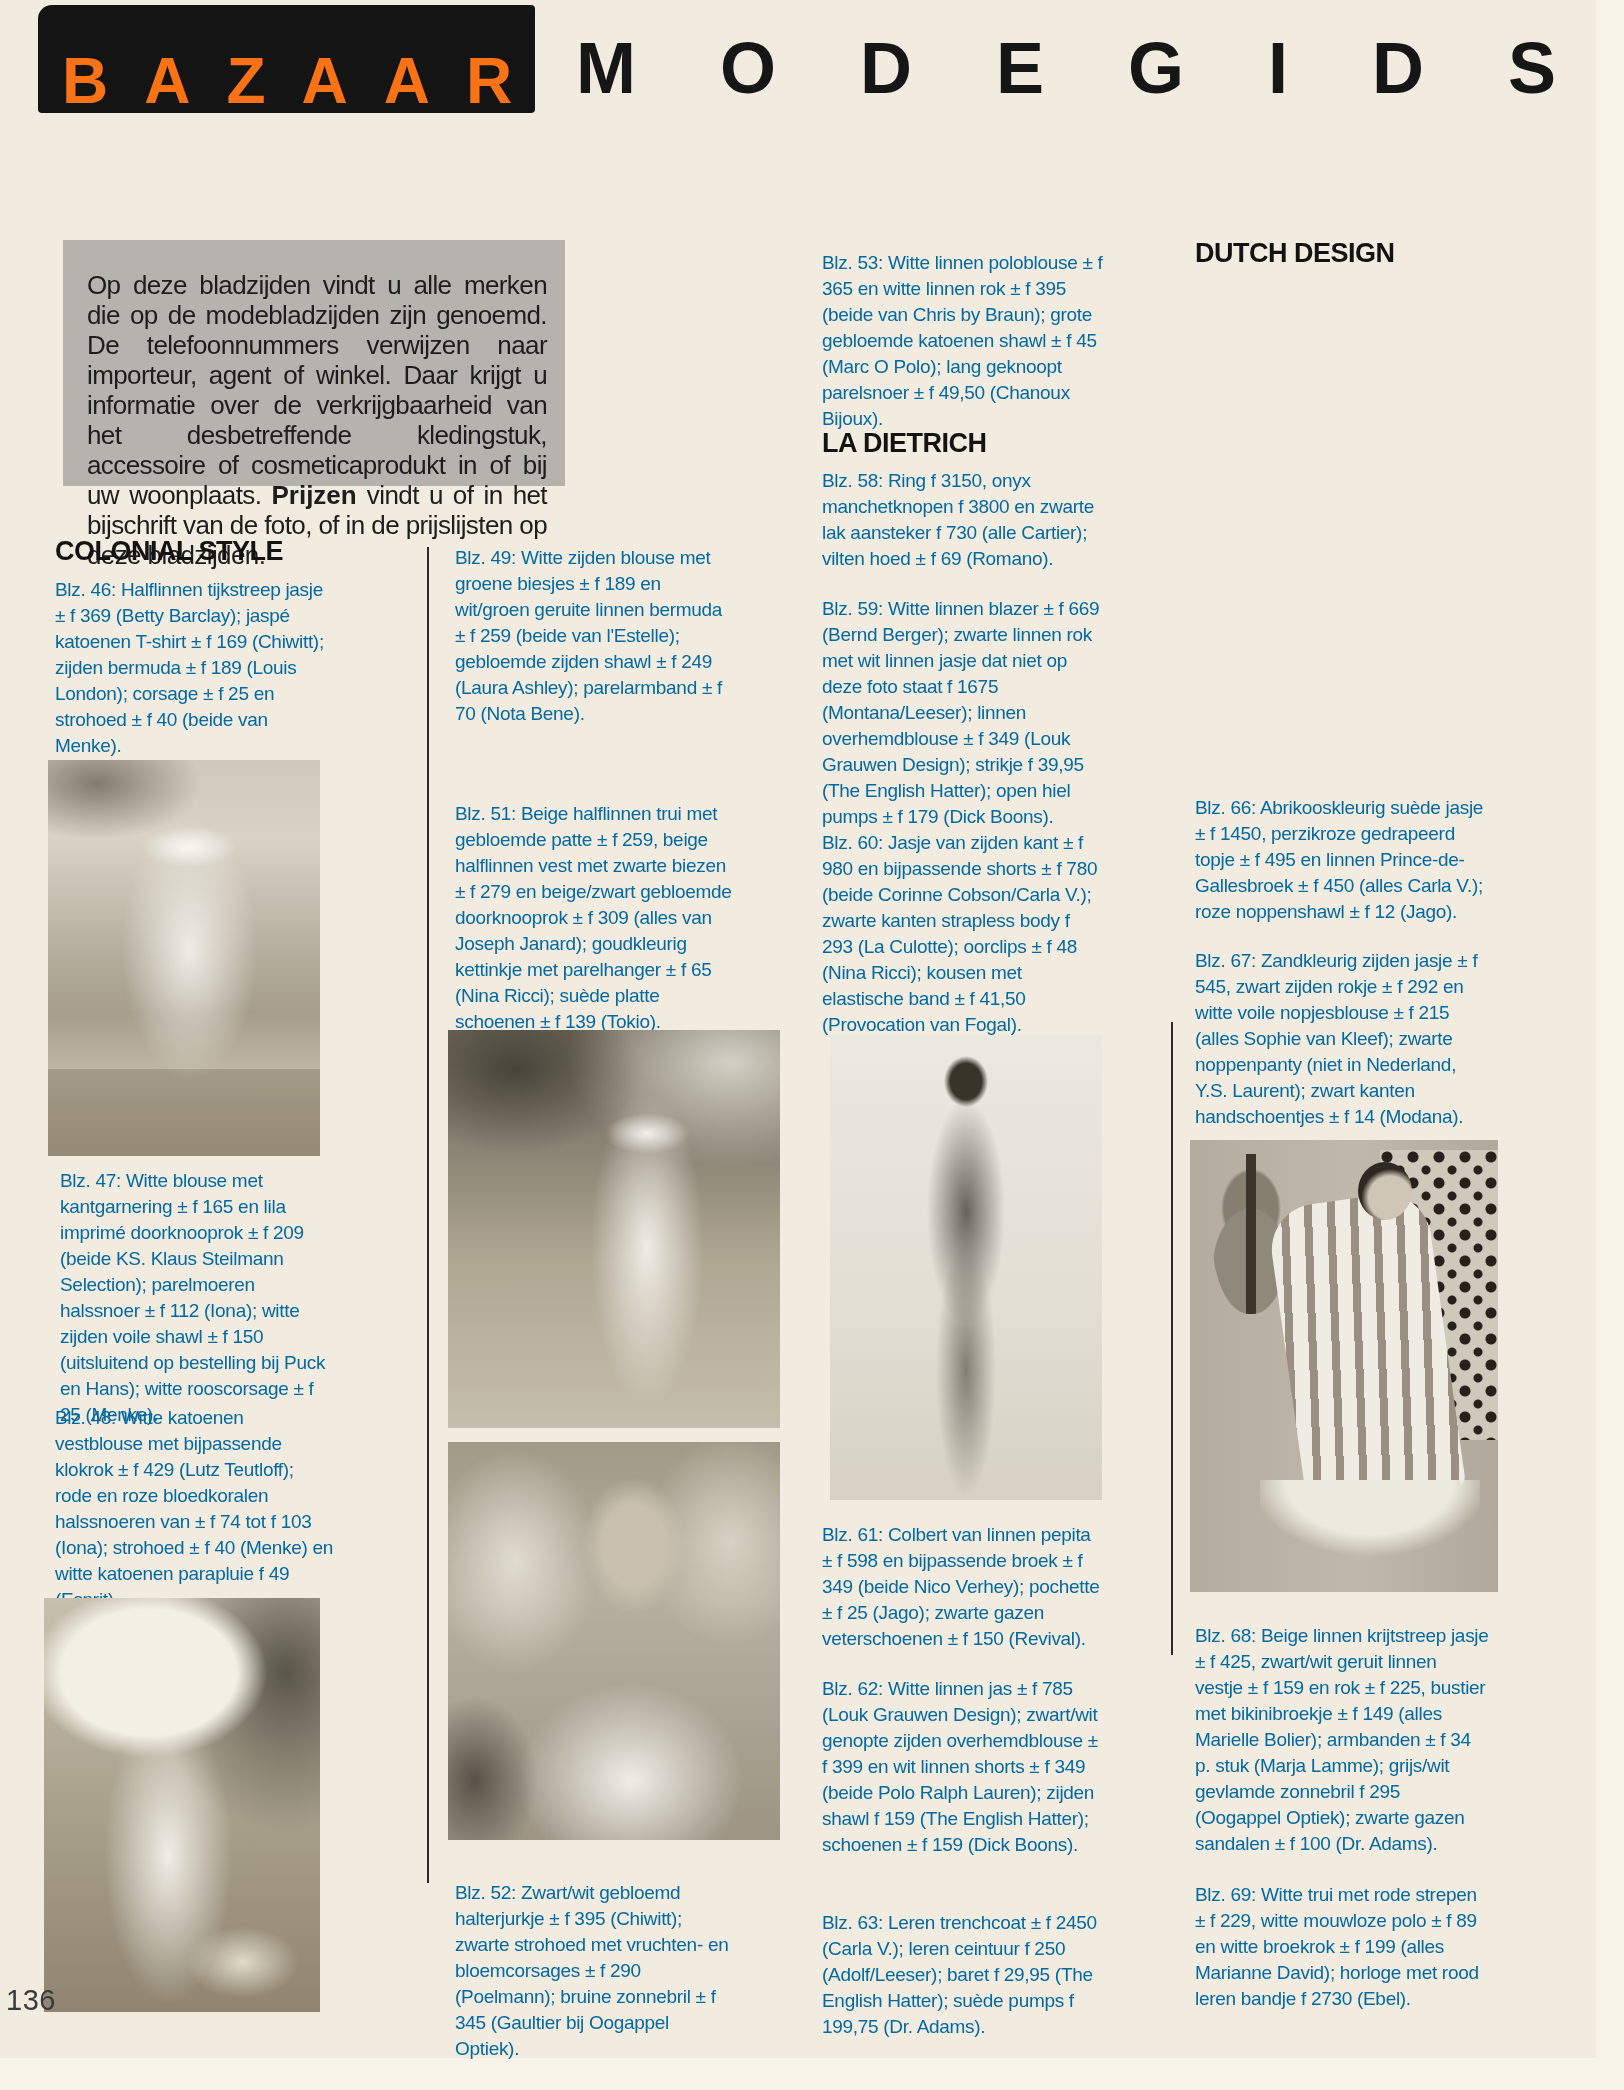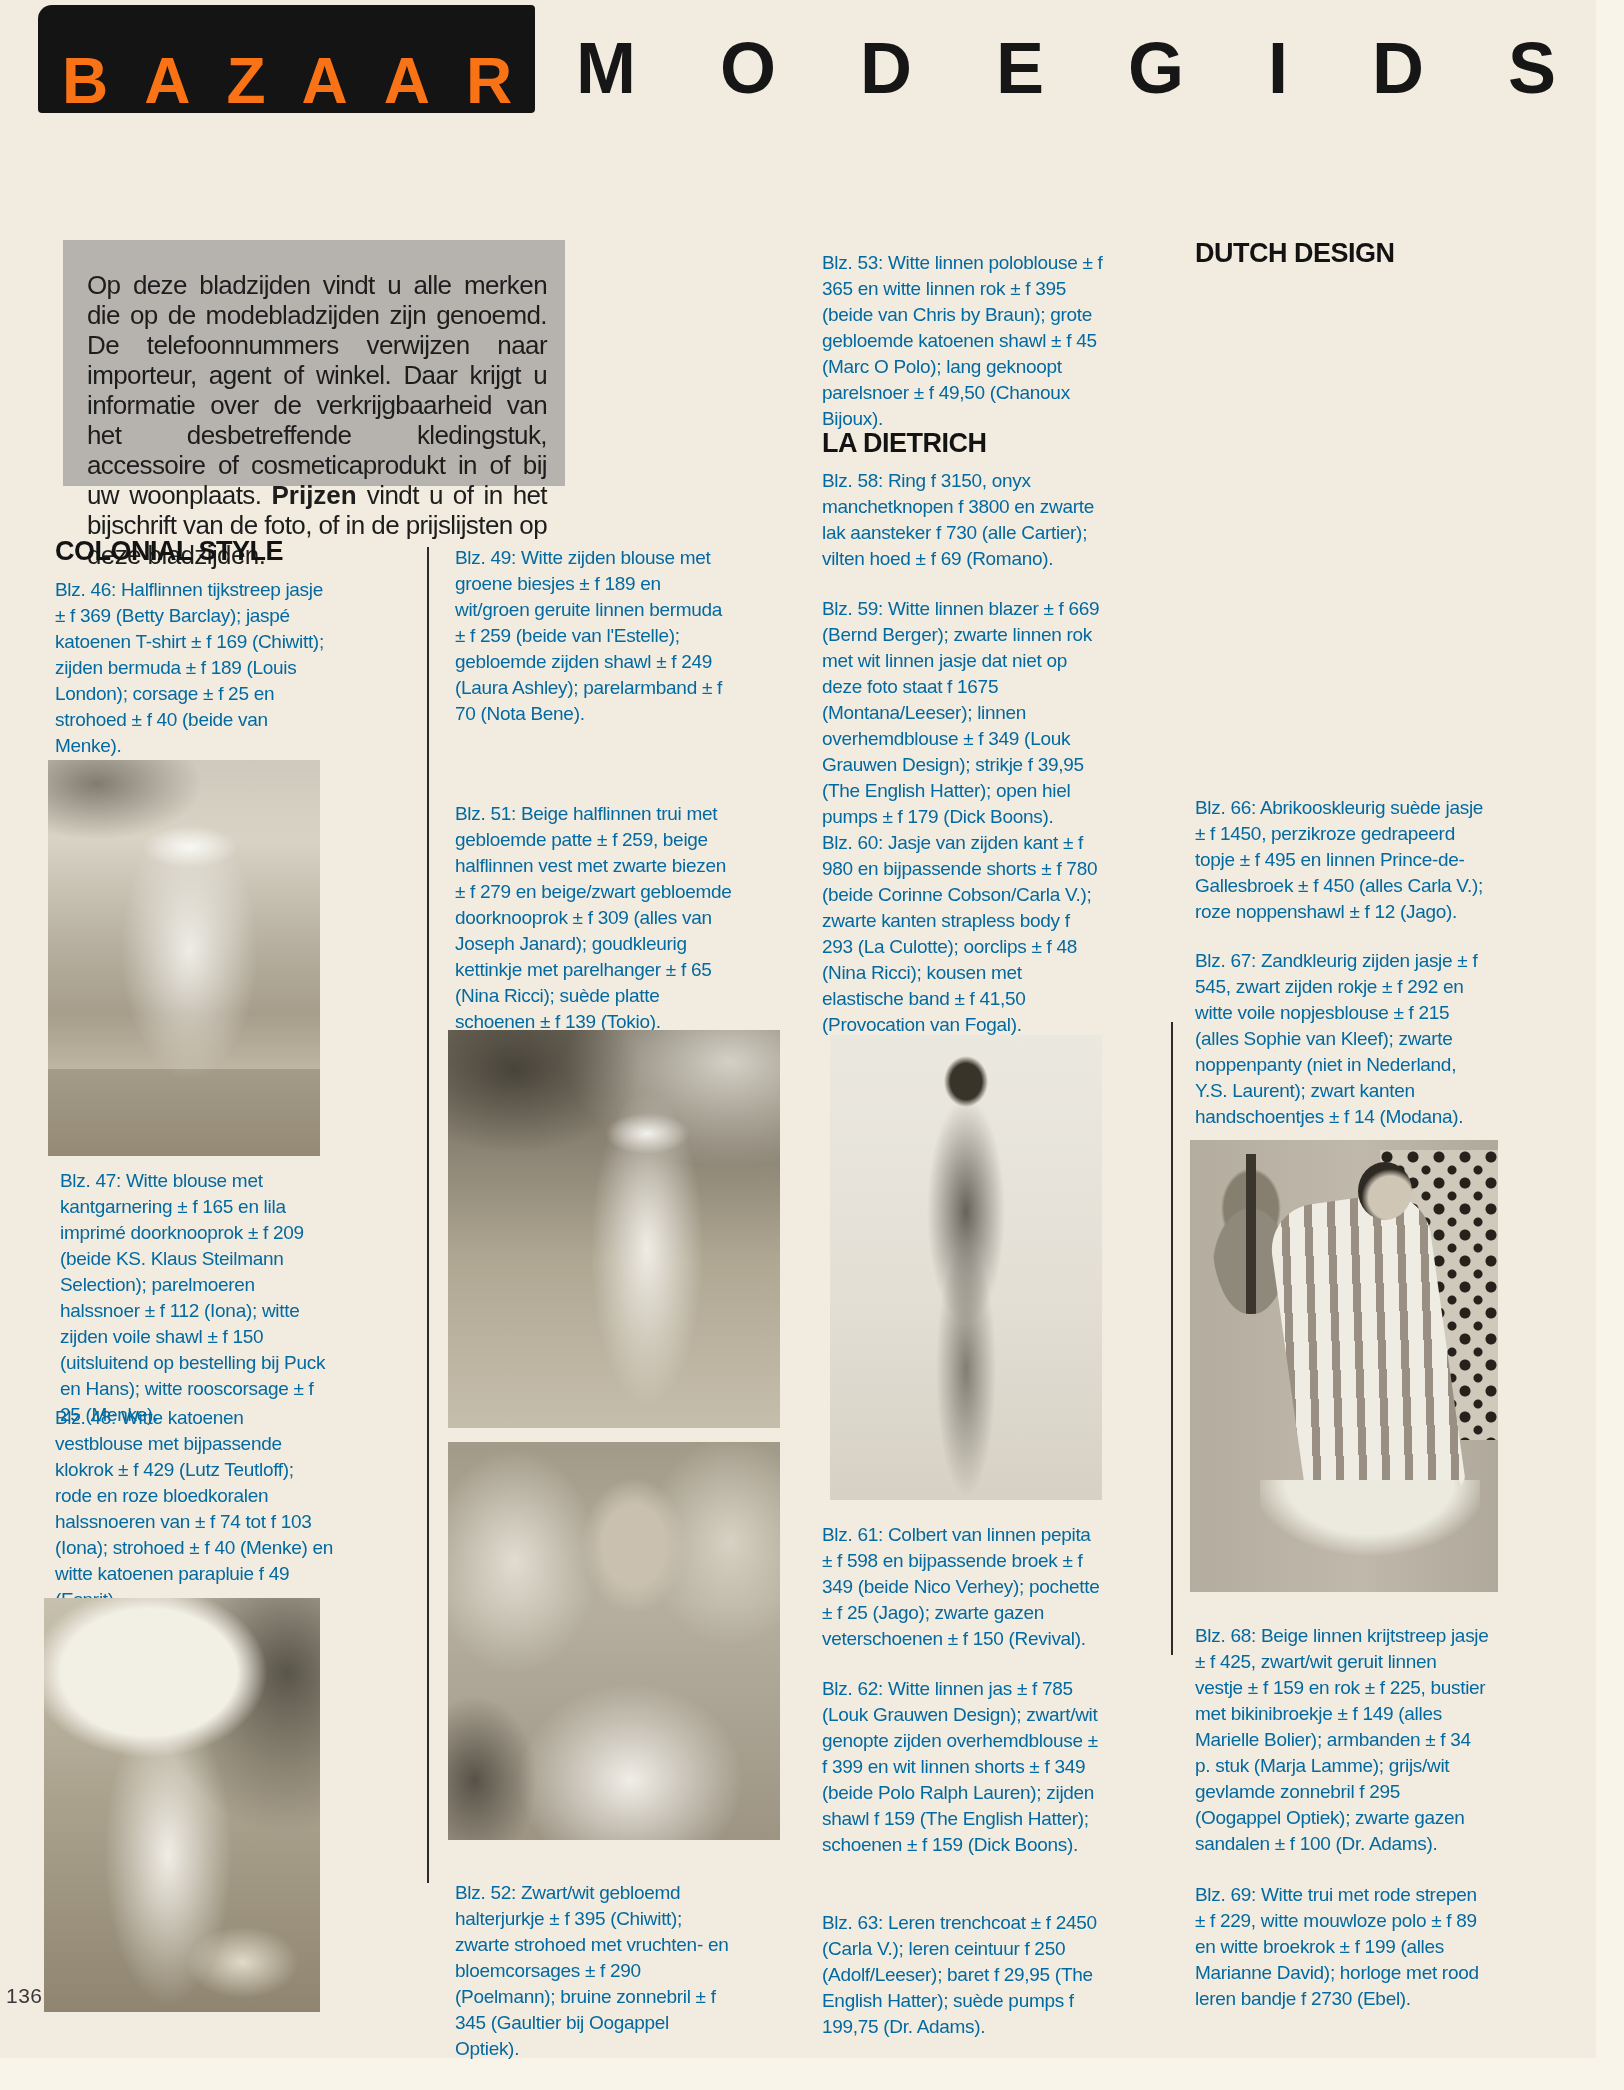--- a/index.html
+++ b/index.html
@@ -40,21 +40,21 @@
   .col-heading{
     position:absolute;font-size:27px;font-weight:bold;
     letter-spacing:-0.5px;color:#131313;white-space:nowrap;
   }
   .entry{
     position:absolute;font-size:19px;line-height:26px;
     letter-spacing:-0.3px;color:#0369a1;text-align:left;
   }
   .divider{position:absolute;width:2px;background:#2b2b2b;}
   .page-number{
-    position:absolute;left:6px;top:1984px;font-size:21px;color:#3a3a3a;
+    position:absolute;left:6px;top:1984px;font-size:29px;color:#3a3a3a;
     letter-spacing:0.5px;
   }
   
   .photo{position:absolute;overflow:hidden;}
   #ph-c1-a{
     background:
       radial-gradient(150px 80px at 18% 6%, rgba(62,57,46,.55), rgba(62,57,46,0) 70%),
       radial-gradient(95px 180px at 52% 48%, rgba(248,247,242,.85), rgba(248,247,242,0) 72%),
       radial-gradient(60px 26px at 52% 22%, rgba(250,250,246,.95), rgba(250,250,246,0) 80%),
       linear-gradient(180deg,#cfc9bd 0%,#d9d3c6 20%,#b5ae9e 48%,#a79d8b 64%,#beb5a2 78%,#95BAAF00 78%),

